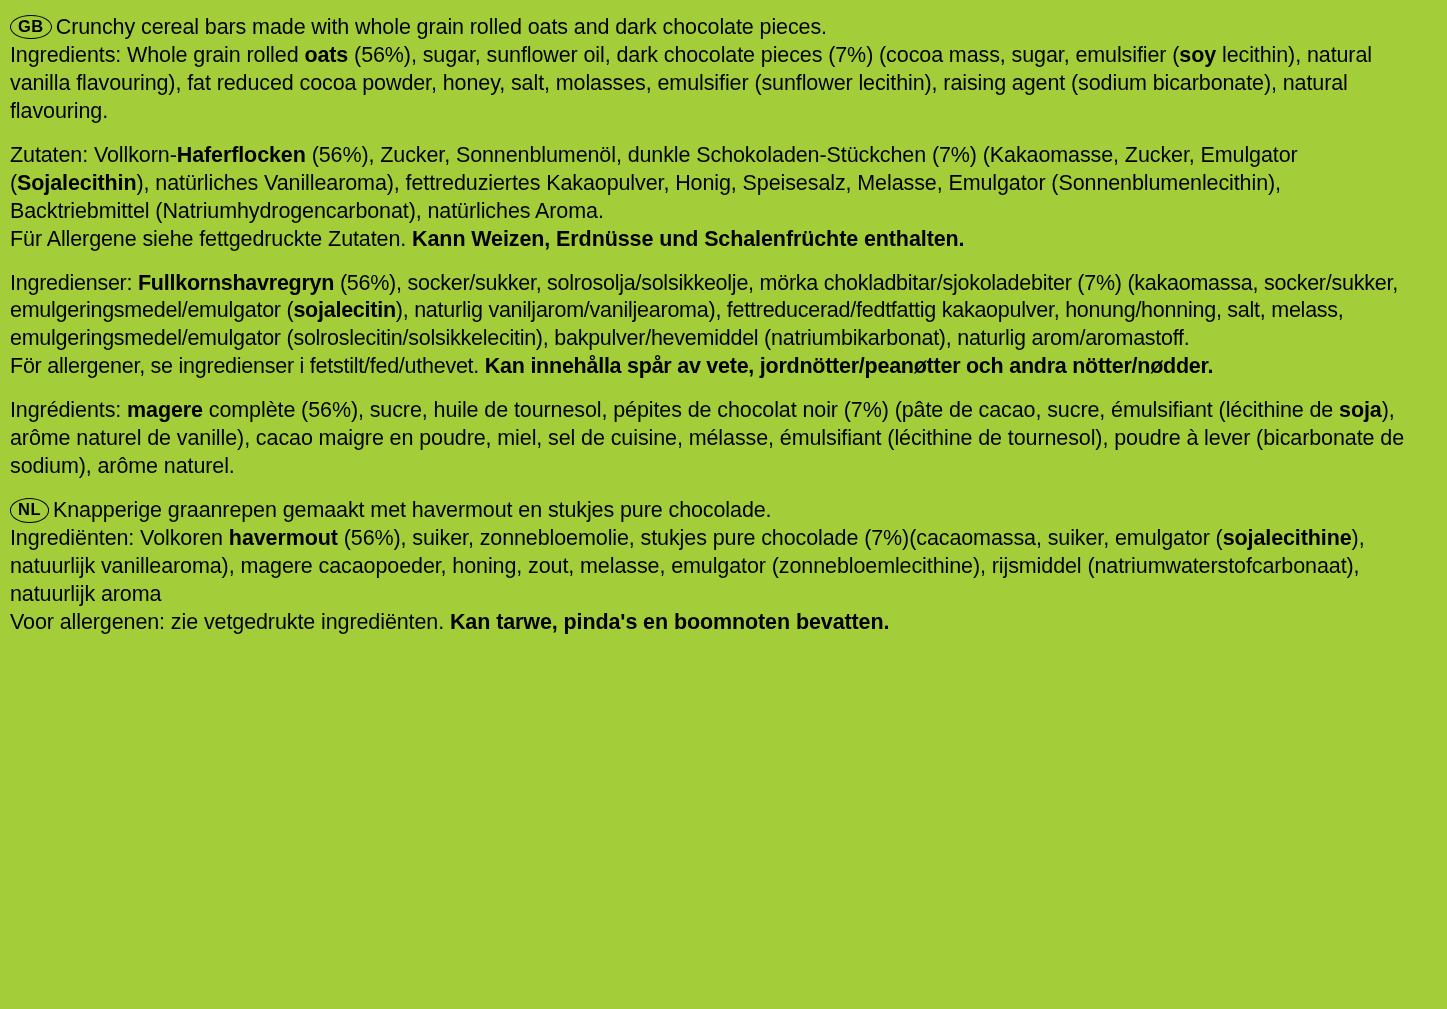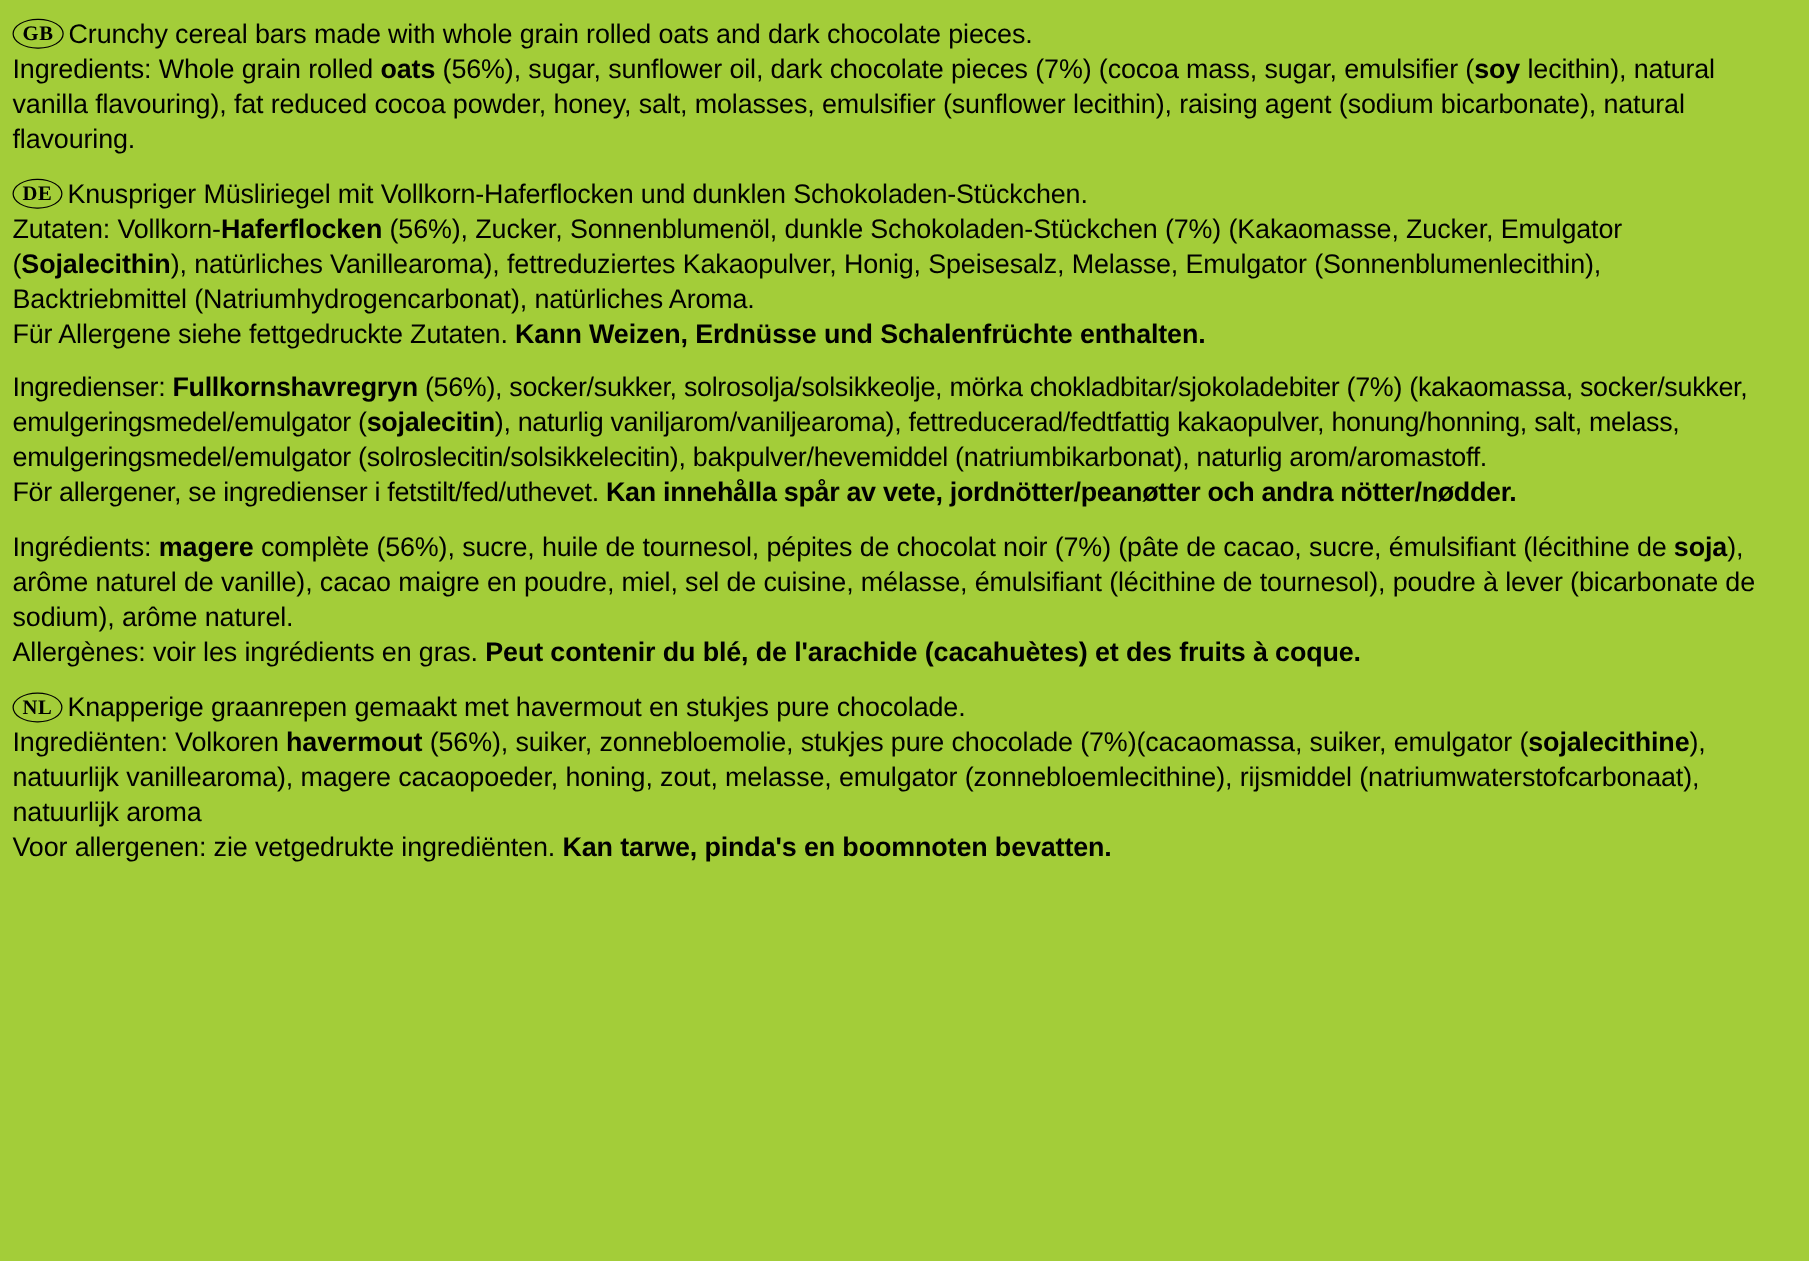--- a/index.html
+++ b/index.html
@@ -33,21 +33,20 @@
     line-height: 1.30;
     letter-spacing: -0.1px;
   }
   .headline {
     display: block;
   }
   .flags {
     display: inline-block;
     vertical-align: baseline;
     white-space: nowrap;
-    font-family: Liberation Serif, serif;
   }
   .flag {
     display: inline-block;
     border: 1.6px solid #000000;
     border-radius: 50%;
     padding: 0px 7px 1px 7px;
     font-size: 16.5px;
     line-height: 1.30;
     font-weight: 700;
     letter-spacing: 0.5px;
@@ -74,37 +73,31 @@
   <div class="block">
     <div class="line headline">
       <span class="flags">
         <span class="flag">GB</span>
       </span><span class="headline-text">Crunchy cereal bars made with whole grain rolled oats and dark chocolate pieces.</span>
     </div>
     <div class="line">Ingredients: Whole grain rolled <b>oats</b> (56%), sugar, sunflower oil, dark chocolate pieces (7%) (cocoa mass, sugar, emulsifier (<b>soy</b> lecithin), natural vanilla flavouring), fat reduced cocoa powder, honey, salt, molasses, emulsifier (sunflower lecithin), raising agent (sodium bicarbonate), natural flavouring.</div>
   </div>
 
   <div class="block">
-    <div class="line headline">
-      <span class="flags">
-        <span class="flag">DE</span>
-      </span><span class="headline-text">Knuspriger Müsliriegel mit Vollkorn-Haferflocken und dunklen Schokoladen-Stückchen.</span>
-    </div>
     <div class="line">Zutaten: Vollkorn-<b>Haferflocken</b> (56%), Zucker, Sonnenblumenöl, dunkle Schokoladen-Stückchen (7%) (Kakaomasse, Zucker, Emulgator (<b>Sojalecithin</b>), natürliches Vanillearoma), fettreduziertes Kakaopulver, Honig, Speisesalz, Melasse, Emulgator (Sonnenblumenlecithin), Backtriebmittel (Natriumhydrogencarbonat), natürliches Aroma.</div>
     <div class="line">Für Allergene siehe fettgedruckte Zutaten. <b>Kann Weizen, Erdnüsse und Schalenfrüchte enthalten.</b></div>
   </div>
 
   <div class="block sv-block">
     <div class="line">Ingredienser: <b>Fullkornshavregryn</b> (56%), socker/sukker, solrosolja/solsikkeolje, mörka chokladbitar/sjokoladebiter (7%) (kakaomassa, socker/sukker, emulgeringsmedel/emulgator (<b>sojalecitin</b>), naturlig vaniljarom/vaniljearoma), fettreducerad/fedtfattig kakaopulver, honung/honning, salt, melass, emulgeringsmedel/emulgator (solroslecitin/solsikkelecitin), bakpulver/hevemiddel (natriumbikarbonat), naturlig arom/aromastoff.</div>
     <div class="line">För allergener, se ingredienser i fetstilt/fed/uthevet. <b>Kan innehålla spår av vete, jordnötter/peanøtter och andra nötter/nødder.</b></div>
   </div>
 
   <div class="block">
     <div class="line">Ingrédients: <b>magere</b> complète (56%), sucre, huile de tournesol, pépites de chocolat noir (7%) (pâte de cacao, sucre, émulsifiant (lécithine de <b>soja</b>), arôme naturel de vanille), cacao maigre en poudre, miel, sel de cuisine, mélasse, émulsifiant (lécithine de tournesol), poudre à lever (bicarbonate de sodium), arôme naturel.</div>
-    <div class="line">Allergènes: voir les ingrédients en gras. <b>Peut contenir du blé, de l'arachide (cacahuètes) et des fruits à coque.</b></div>
   </div>
 
   <div class="block">
     <div class="line headline">
       <span class="flags">
         <span class="flag">NL</span>
       </span><span class="headline-text">Knapperige graanrepen gemaakt met havermout en stukjes pure chocolade.</span>
     </div>
     <div class="line">Ingrediënten: Volkoren <b>havermout</b> (56%), suiker, zonnebloemolie, stukjes pure chocolade (7%)(cacaomassa, suiker, emulgator (<b>sojalecithine</b>), natuurlijk vanillearoma), magere cacaopoeder, honing, zout, melasse, emulgator (zonnebloemlecithine), rijsmiddel (natriumwaterstofcarbonaat), natuurlijk aroma</div>
     <div class="line">Voor allergenen: zie vetgedrukte ingrediënten. <b>Kan tarwe, pinda's en boomnoten bevatten.</b></div>

